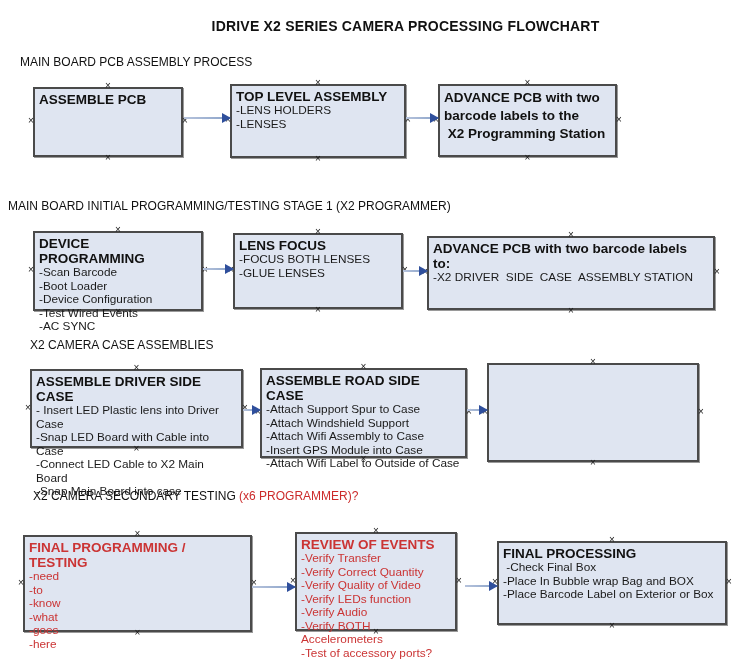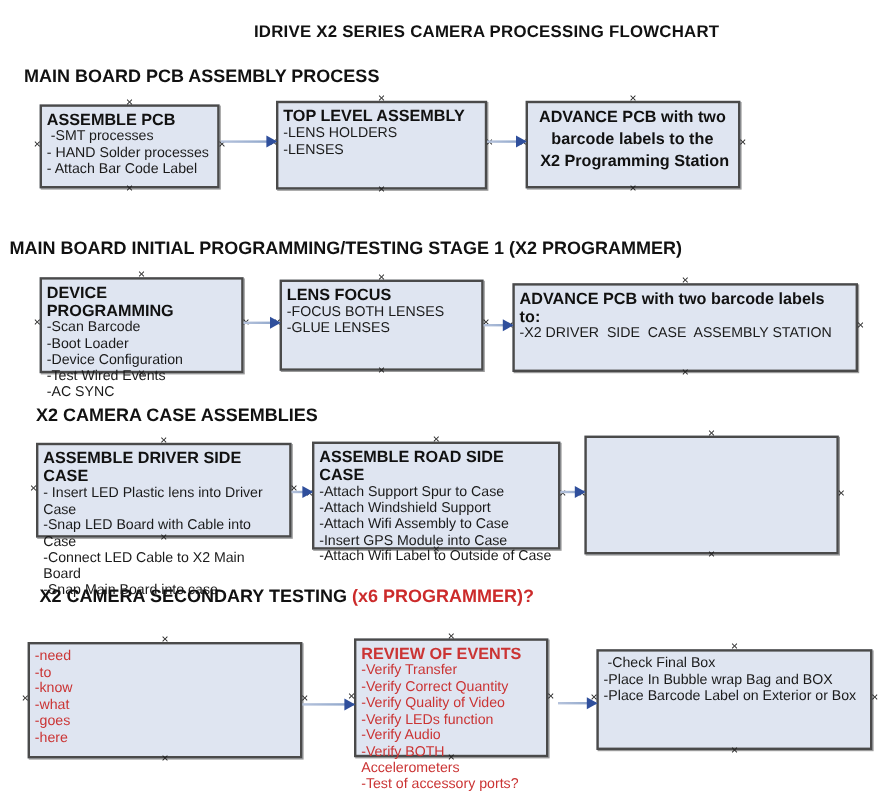--- a/index.html
+++ b/index.html
@@ -6,30 +6,30 @@
   body{
     width:747px;height:662px;background:#ffffff;position:relative;overflow:hidden;
     font-family:"Liberation Sans", sans-serif;color:#111;
   }
   .canvas{position:absolute;inset:0;}
   .page-title{
     position:absolute;top:18px;left:0;width:747px;text-align:center;
     font-size:14px;font-weight:bold;letter-spacing:0.2px;color:#111;padding-left:32px;
   }
   .sec{
-    position:absolute;font-size:15px;font-weight:bold;color:#111;white-space:nowrap;
+    position:absolute;font-size:12px;font-weight:normal;color:#111;white-space:nowrap;
   }
   .sec .red-part{color:#cc2b2b;}
   .box{
     position:absolute;background:#dfe5f1;border:2px solid #4a4a4a;
     box-shadow:1px 1px 0 #9a9a9a;box-sizing:border-box;
     padding:3px 5px 2px 4px;overflow:visible;
   }
   .bt{font-size:13.5px;font-weight:bold;line-height:15px;white-space:pre-wrap;color:#111;}
-  .bt.tall{line-height:18px;text-align:center;}
+  .bt.tall{line-height:18px;}
   .bi{font-size:11.8px;line-height:13.5px;white-space:pre-wrap;color:#1a1a1a;}
   .box.red .bt,.box.red .bi{color:#cb3434;}
   .h{
     position:absolute;font-size:10px;line-height:8px;color:#1c1c1c;
     width:8px;height:8px;text-align:center;font-weight:normal;
   }
   .h-t{top:-7px;left:calc(50% - 4px);}
   .h-b{bottom:-7px;left:calc(50% - 4px);}
   .h-l{left:-8px;top:calc(50% - 5px);}
   .h-r{right:-8px;top:calc(50% - 5px);}
@@ -46,23 +46,20 @@
 
   <div class="page-title">IDRIVE X2  SERIES CAMERA PROCESSING FLOWCHART</div>
 
   <div class="sec" style="left:20px;top:55px;"><span>MAIN BOARD PCB ASSEMBLY PROCESS</span><span class="red-part"></span></div>
   <div class="sec" style="left:8px;top:199px;"><span>MAIN BOARD INITIAL PROGRAMMING/TESTING STAGE 1 (X2 PROGRAMMER)</span><span class="red-part"></span></div>
   <div class="sec" style="left:30px;top:338px;"><span>X2 CAMERA CASE ASSEMBLIES</span><span class="red-part"></span></div>
   <div class="sec" style="left:33px;top:489px;text-align:center;"><span>X2 CAMERA SECONDARY TESTING  </span><span class="red-part">(x6 PROGRAMMER)?</span></div>
 
   <div class="box" style="left:33px;top:87px;width:150px;height:70px;">
     <div class="bt">ASSEMBLE PCB</div>
-    <div class="bi"> -SMT processes
-- HAND Solder processes
-- Attach Bar Code Label</div>
   <span class="h h-t">×</span>
       <span class="h h-b">×</span>
       <span class="h h-l">×</span>
       <span class="h h-r">×</span>
     </div>
   <div class="box" style="left:230px;top:84px;width:176px;height:74px;">
     <div class="bt">TOP LEVEL ASSEMBLY</div>
     <div class="bi">-LENS HOLDERS
 -LENSES</div>
   <span class="h h-t">×</span>
@@ -135,20 +132,21 @@
       <span class="h h-r">×</span>
     </div>
   <div class="box" style="left:487px;top:363px;width:212px;height:99px;">
   <span class="h h-t">×</span>
       <span class="h h-b">×</span>
       <span class="h h-l">×</span>
       <span class="h h-r">×</span>
     </div>
 
   <div class="box red" style="left:23px;top:535px;width:229px;height:97px;">
+    <div class="bt">FINAL PROGRAMMING / TESTING</div>
     <div class="bi">-need
 -to
 -know
 -what
 -goes
 -here</div>
   <span class="h h-t">×</span>
       <span class="h h-b">×</span>
       <span class="h h-l">×</span>
       <span class="h h-r">×</span>
@@ -161,20 +159,21 @@
 -Verify LEDs function
 -Verify Audio
 -Verify BOTH Accelerometers
 -Test of accessory ports?</div>
   <span class="h h-t">×</span>
       <span class="h h-b">×</span>
       <span class="h h-l">×</span>
       <span class="h h-r">×</span>
     </div>
   <div class="box" style="left:497px;top:541px;width:230px;height:84px;">
+    <div class="bt">FINAL PROCESSING</div>
     <div class="bi"> -Check Final Box
 -Place In Bubble wrap Bag and BOX
 -Place Barcode Label on Exterior or Box</div>
   <span class="h h-t">×</span>
       <span class="h h-b">×</span>
       <span class="h h-l">×</span>
       <span class="h h-r">×</span>
     </div>
 
   <div class="arrow" style="left:184px;top:117px;width:46px;"></div>

